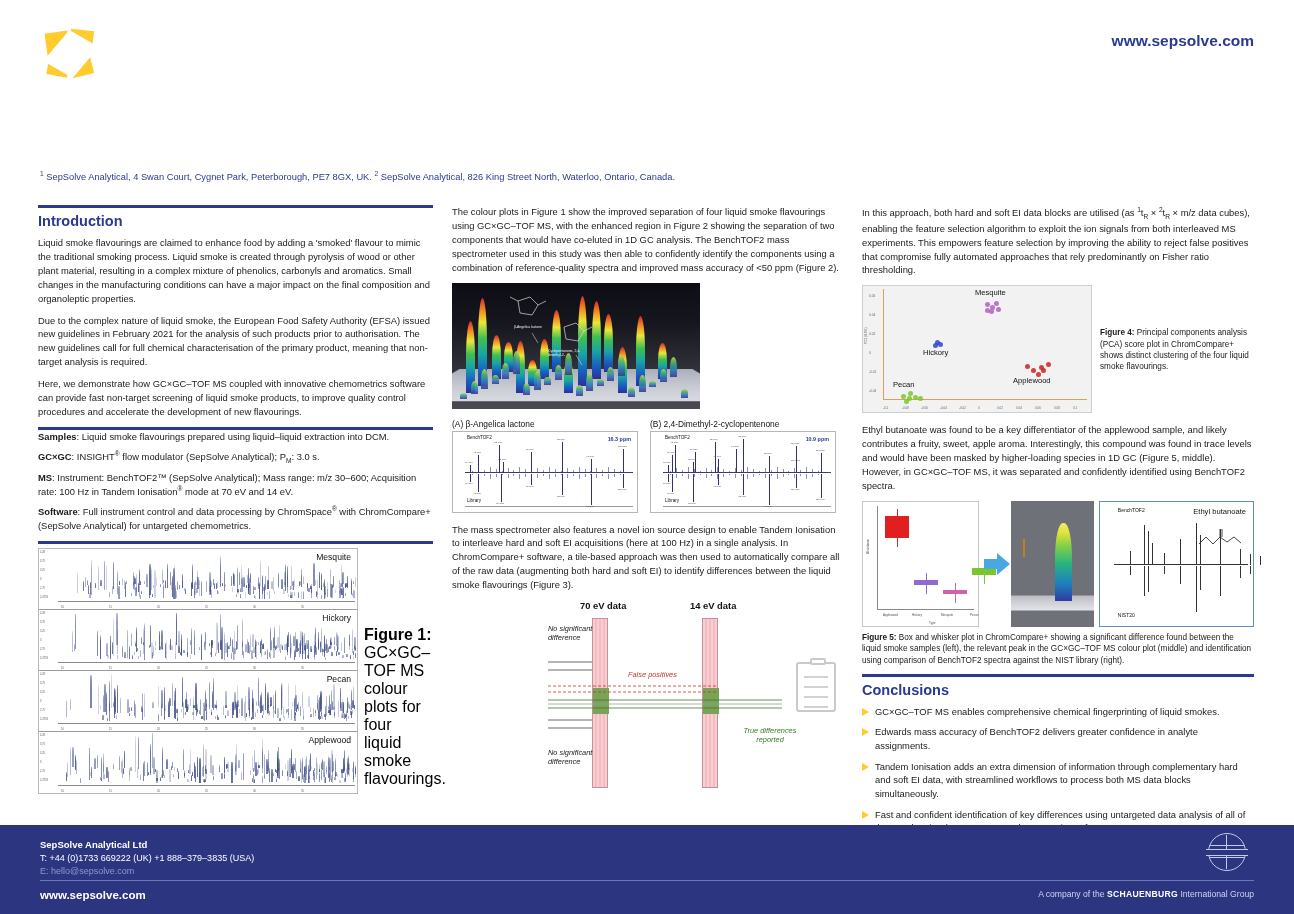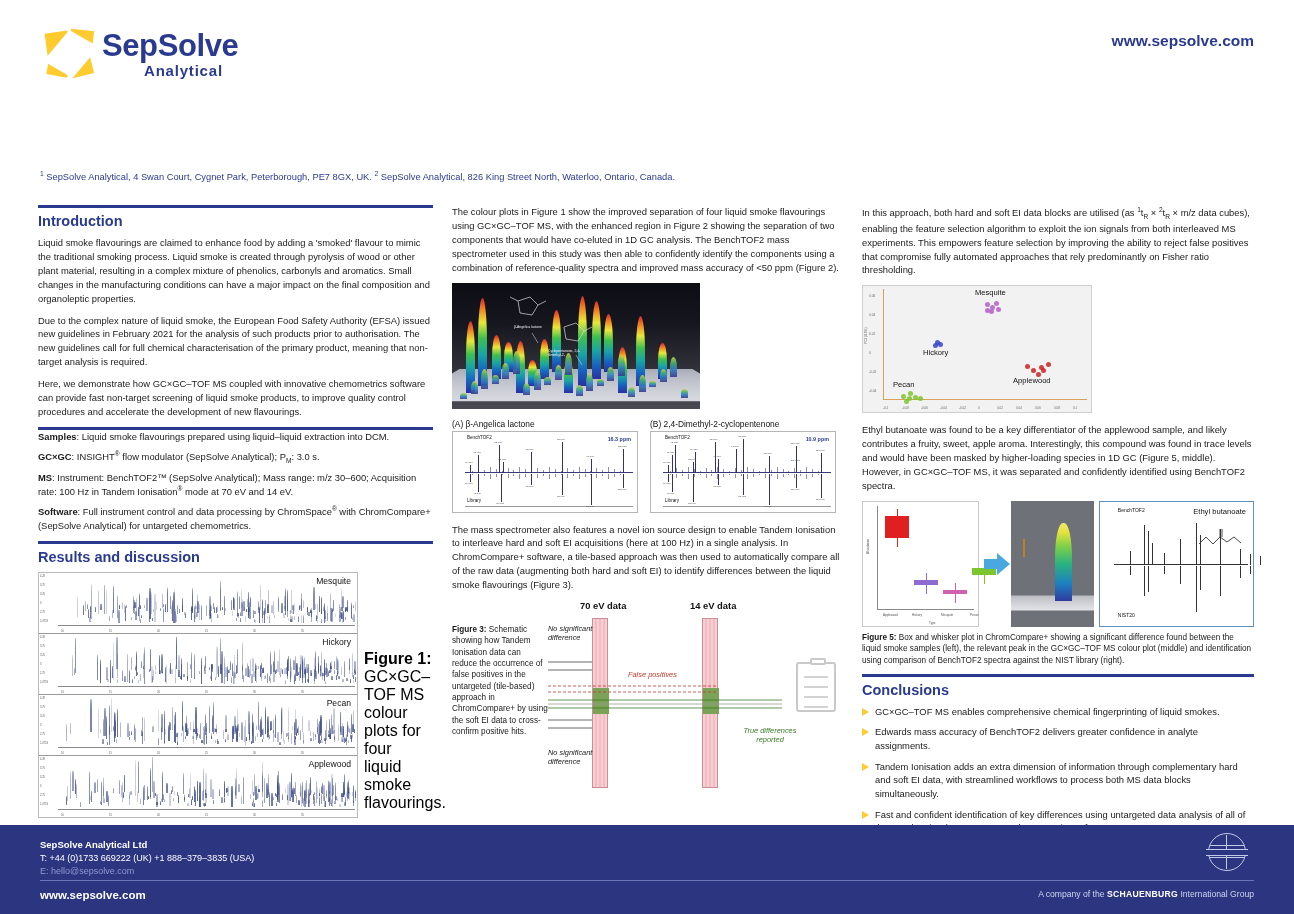--- a/index.html
+++ b/index.html
@@ -176,45 +176,40 @@
 
   <div class="header">
     <div class="logo-wrap">
       <div class="logo-mark">
         <span class="sq s1"></span>
           <span class="sq s2"></span>
           <span class="sq s3"></span>
           <span class="sq s4"></span>
         <span class="cut"></span>
       </div>
-      <div class="logo-text">
-        <div class="l1">SepSolve</div>
-        <div class="l2">Analytical</div>
-      </div>
     </div>
     <div class="header-url">www.sepsolve.com</div>
   </div>
 
   <div class="affil"><sup>1</sup> SepSolve Analytical, 4 Swan Court, Cygnet Park, Peterborough, PE7 8GX, UK. <sup>2</sup> SepSolve Analytical, 826 King Street North, Waterloo, Ontario, Canada.</div>
 
   <div class="col col-left">
     <div class="rule"></div>
     <div class="sec-head">Introduction</div>
     <div class="body-text">Liquid smoke flavourings are claimed to enhance food by adding a 'smoked' flavour to mimic the traditional smoking process. Liquid smoke is created through pyrolysis of wood or other plant material, resulting in a complex mixture of phenolics, carbonyls and aromatics. Small changes in the manufacturing conditions can have a major impact on the final composition and organoleptic properties.</div>
     <div class="body-text">Due to the complex nature of liquid smoke, the European Food Safety Authority (EFSA) issued new guidelines in February 2021 for the analysis of such products prior to authorisation. The new guidelines call for full chemical characterisation of the primary product, meaning that non-target analysis is required.</div>
     <div class="body-text">Here, we demonstrate how GC×GC–TOF MS coupled with innovative chemometrics software can provide fast non-target screening of liquid smoke products, to improve quality control procedures and accelerate the development of new flavourings.</div>
 
     <div class="rule" style="margin-top:6px"></div>
     <div class="body-text" style="margin-bottom:5px"><b>Samples</b>: Liquid smoke flavourings prepared using liquid–liquid extraction into DCM.</div>
     <div class="body-text" style="margin-bottom:5px"><b>GC×GC</b>: INSIGHT<sup>®</sup> flow modulator (SepSolve Analytical); P<sub>M</sub>: 3.0 s.</div>
     <div class="body-text" style="margin-bottom:5px"><b>MS</b>: Instrument: BenchTOF2™ (SepSolve Analytical); Mass range: m/z 30–600; Acquisition rate: 100 Hz in Tandem Ionisation<sup>®</sup> mode at 70 eV and 14 eV.</div>
     <div class="body-text"><b>Software</b>: Full instrument control and data processing by ChromSpace<sup>®</sup> with ChromCompare+ (SepSolve Analytical) for untargeted chemometrics.</div>
 
     <div class="rule" style="margin-top:8px"></div>
-    <div class="sec-head">Results and discussion</div>
 
     <div class="fig1-wrap">
       <div class="fig1-box" id="fig1box">
           <div class="chrom">
             <div class="ytick" style="top: 2px;">4.28</div>
             <div class="ytick" style="top: 11px;">3.75</div>
             <div class="ytick" style="top: 20px;">3.25</div>
             <div class="ytick" style="top: 29px;">3</div>
             <div class="ytick" style="top: 38px;">2.75</div>
             <div class="ytick" style="top: 47px;">2.4753</div>
@@ -1505,21 +1500,20 @@
       </svg>
 
       <div class="clipboard">
         <div class="clip"></div>
         <div class="ln" style="top:12px"></div>
           <div class="ln" style="top:22px"></div>
         <div class="ln" style="top:32px"></div>
           <div class="ln" style="top:42px"></div>
       </div>
 
-      <div class="f3-cap figcap"><b>Figure 3:</b> Schematic showing how Tandem Ionisation data can reduce the occurrence of false positives in the untargeted (tile-based) approach in ChromCompare+ by using the soft EI data to cross-confirm positive hits.</div>
     </div>
   </div>
 
   <div class="col col-right">
     <div class="body-text">In this approach, both hard and soft EI data blocks are utilised (as <sup>1</sup>t<sub>R</sub> × <sup>2</sup>t<sub>R</sub> × m/z data cubes), enabling the feature selection algorithm to exploit the ion signals from both interleaved MS experiments. This empowers feature selection by improving the ability to reject false positives that compromise fully automated approaches that rely predominantly on Fisher ratio thresholding.</div>
 
     <div class="fig4-row">
       <div class="pca" id="pcaplot">
         <div class="yaxis"></div>
           <div class="xaxis"></div>
@@ -1560,20 +1554,21 @@
           <div class="dot" style="left: 45px; top: 105px; background: rgb(123, 198, 44); opacity: 0.85;"></div>
           <div class="dot" style="left: 55px; top: 110px; background: rgb(123, 198, 44); opacity: 0.85;"></div>
           <div class="dot" style="left: 41px; top: 113px; background: rgb(123, 198, 44); opacity: 0.85;"></div>
           <div class="dot" style="left: 162px; top: 78px; background: rgb(204, 34, 34); opacity: 0.85;"></div>
           <div class="dot" style="left: 168px; top: 82px; background: rgb(204, 34, 34); opacity: 0.85;"></div>
           <div class="dot" style="left: 173px; top: 86px; background: rgb(204, 34, 34); opacity: 0.85;"></div>
           <div class="dot" style="left: 178px; top: 82px; background: rgb(204, 34, 34); opacity: 0.85;"></div>
           <div class="dot" style="left: 183px; top: 76px; background: rgb(204, 34, 34); opacity: 0.85;"></div>
           <div class="dot" style="left: 176px; top: 79px; background: rgb(204, 34, 34); opacity: 0.85;"></div>
         </div>
+      <div class="fig4-cap figcap"><b>Figure 4:</b> Principal components analysis (PCA) score plot in ChromCompare+ shows distinct clustering of the four liquid smoke flavourings.</div>
     </div>
 
     <div class="body-text" style="margin-top:10px">Ethyl butanoate was found to be a key differentiator of the applewood sample, and likely contributes a fruity, sweet, apple aroma. Interestingly, this compound was found in trace levels and would have been masked by higher-loading species in 1D GC (Figure 5, middle).  However, in GC×GC–TOF MS, it was separated and confidently identified using BenchTOF2 spectra.</div>
 
     <div class="fig5">
       <div class="box5" id="boxplot">
         <div class="bx-y"></div>
           <div class="bx-x"></div>
         <div class="axlbl" style="left:3px; top:52px; transform:rotate(-90deg); transform-origin:left top;">Abundance</div>
         <div class="axlbl" style="left:66px; bottom:1px">Type</div>

